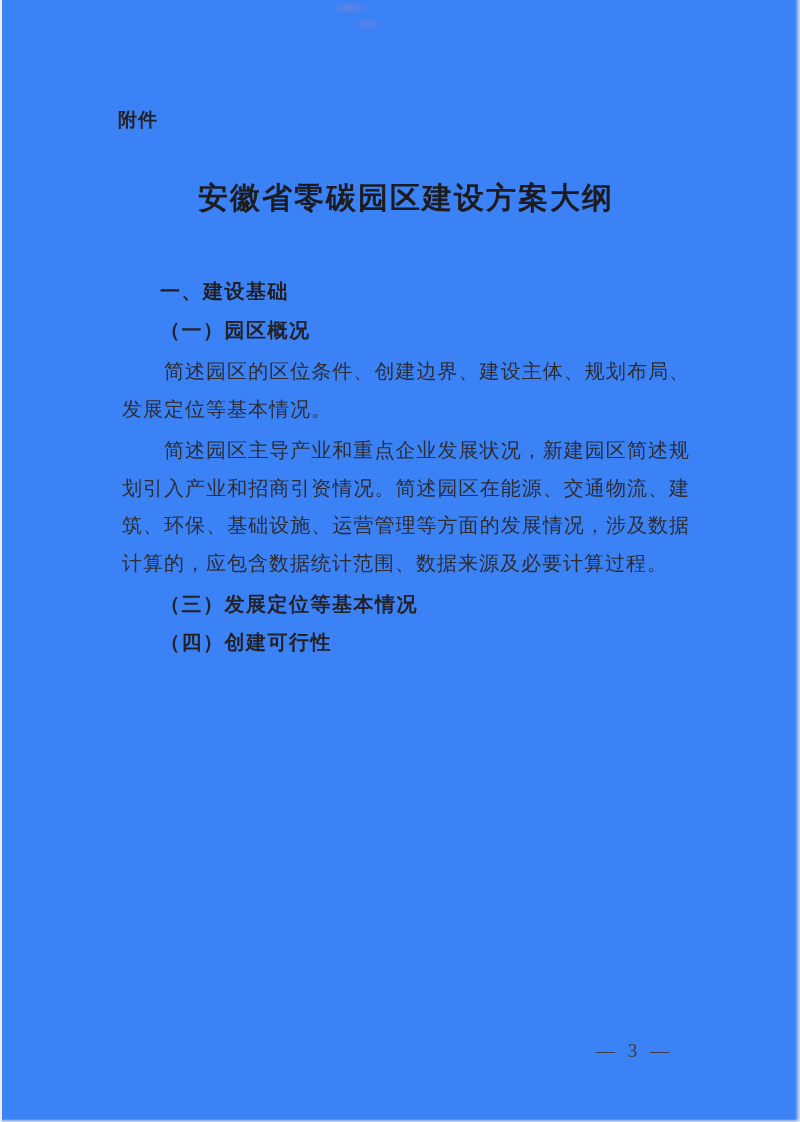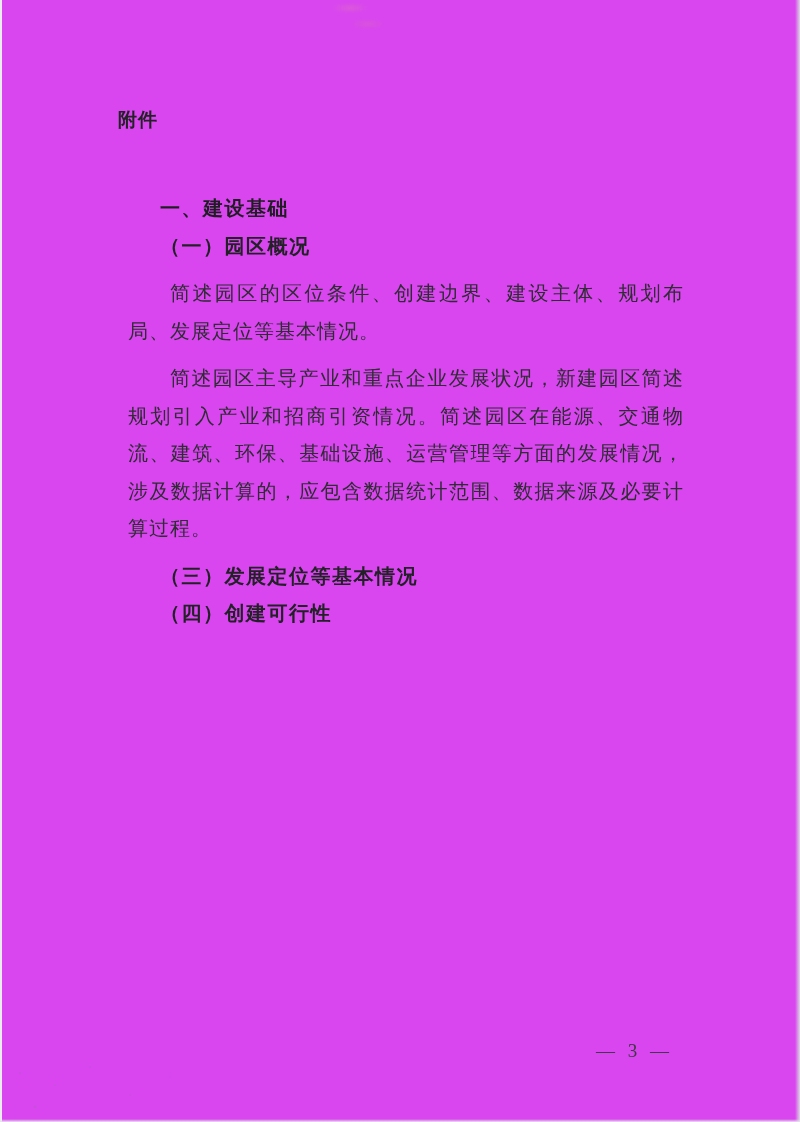--- a/index.html
+++ b/index.html
@@ -4,21 +4,21 @@
 <style>
   html, body {
     margin: 0;
     padding: 0;
     background: #ffffff;
   }
   .page {
     position: relative;
     width: 800px;
     height: 1122px;
-    background: #d946ef;
+    background: #3b82f6;
     overflow: hidden;
     font-family: "Liberation Serif", "DejaVu Serif", serif;
     color: #2a2a2e;
   }
   
   .edge-right {
     position: absolute; right: 0; top: 0; width: 5px; height: 100%;
     background: linear-gradient(to right, rgba(0,0,0,0), #d9d9e0);
   }
   .edge-bottom {
@@ -74,35 +74,35 @@
   .blocks {
     margin-top: 56px;
     font-size: 20px;
     line-height: 37.5px;
     letter-spacing: 1px;
   }
   .chapter-heading {
     padding-left: 42px;
     font-weight: 700;
     color: #1e1e22;
-    font-family: Liberation Sans, sans-serif;
+    font-family: Liberation Mono, monospace;
     letter-spacing: 1.5px;
   }
   .subsection-heading {
     padding-left: 42px;
     font-weight: 700;
     color: #222226;
     letter-spacing: 1.5px;
   }
   .paragraph {
     text-indent: 2.1em;
     text-align: justify;
     text-justify: inter-character;
     color: #2d2d32;
-    margin: 10px;
+    margin: 4px;
   }
   .page-number {
     position: absolute;
     left: 596px;
     top: 1040px;
     font-size: 19px;
     color: #3a3a40;
     letter-spacing: 4px;
   }
 </style>
@@ -110,20 +110,21 @@
 <body>
 
 <div class="page">
 
   <div class="smudge-top"></div>
   <div class="speckle-bottom-left"></div>
 
   <div class="content">
     <div class="attachment-label">附件</div>
 
+    <div class="doc-title">安徽省零碳园区建设方案大纲</div>
 
     <div class="blocks">
       <div class="chapter-heading">一、建设基础</div>
 
       <div class="subsection-heading">（一）园区概况</div>
 
       <p class="paragraph">简述园区的区位条件、创建边界、建设主体、规划布局、发展定位等基本情况。</p>
 
 
       <p class="paragraph">简述园区主导产业和重点企业发展状况，新建园区简述规划引入产业和招商引资情况。简述园区在能源、交通物流、建筑、环保、基础设施、运营管理等方面的发展情况，涉及数据计算的，应包含数据统计范围、数据来源及必要计算过程。</p>

